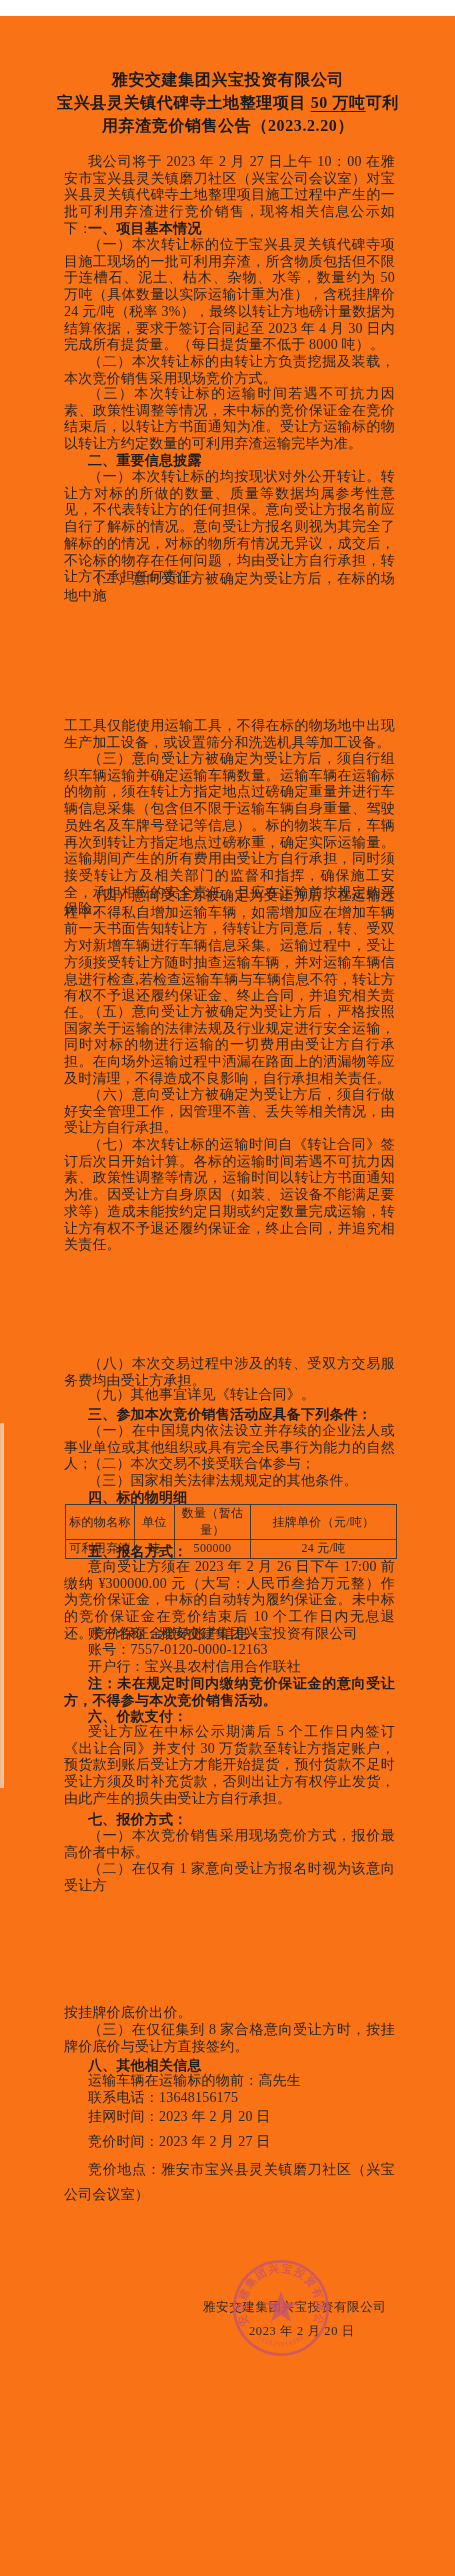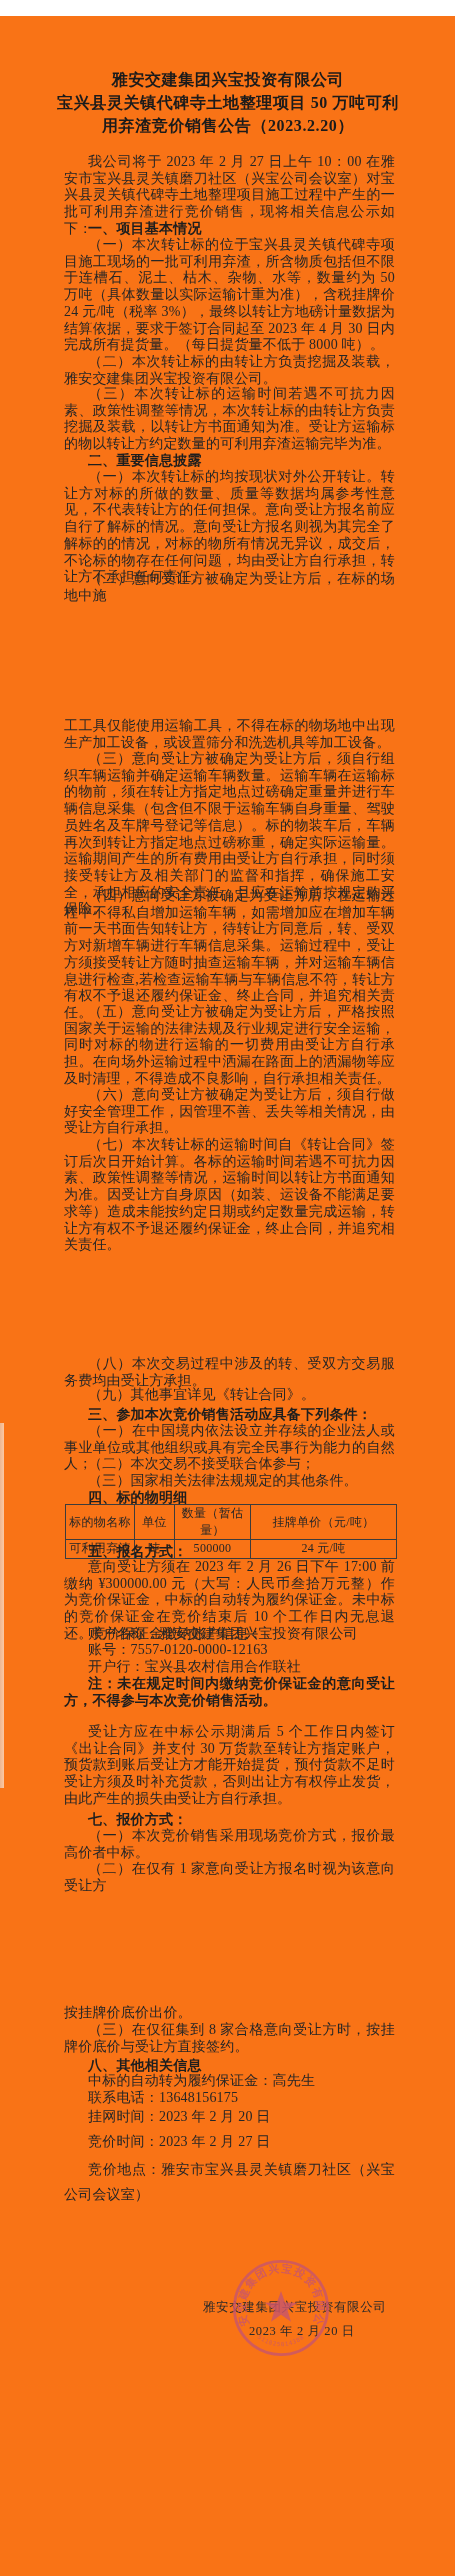--- a/index.html
+++ b/index.html
@@ -22,20 +22,21 @@
   .boldnote {
     font-family:"Liberation Sans","DejaVu Sans",sans-serif;
     font-weight:700; color:#1e1e1e;
   }
   .title {
     position:absolute; top:52px; left:0; width:456px;
     text-align:center; font-weight:700; font-size:16px; line-height:23px;
     color:#1b1b1b; letter-spacing:0.6px;
   }
   .title .u {
+    text-decoration:underline;
     text-decoration-thickness:1.1px;
     text-underline-offset:3.4px;
   }
   table.goods {
     position:absolute; top:1488px; left:65px; width:331px;
     border-collapse:collapse; table-layout:fixed;
   }
   table.goods td {
     border:1.1px solid #3c3c3c; text-align:center; vertical-align:middle;
     font-size:12px; height:17.7px; padding:0; letter-spacing:0.3px;
@@ -57,22 +58,22 @@
   <div class="title">
     <div>雅安交建集团兴宝投资有限公司</div>
     <div><span>宝兴县灵关镇代碑寺土地整理项目 </span><span class="u">50 万吨</span><span>可利</span></div>
     <div>用弃渣竞价销售公告（2023.2.20）</div>
   </div>
 
   <div class="blk ind" style="top:138px">我公司将于 2023 年 2 月 27 日上午 10：00 在雅安市宝兴县灵关镇磨刀社区（兴宝公司会议室）对宝兴县灵关镇代碑寺土地整理项目施工过程中产生的一批可利用弃渣进行竞价销售，现将相关信息公示如下：</div>
 
   <div class="blk h" style="top:204px">一、项目基本情况</div>
   <div class="blk ind" style="top:221px">（一）本次转让标的位于宝兴县灵关镇代碑寺项目施工现场的一批可利用弃渣，所含物质包括但不限于连槽石、泥土、枯木、杂物、水等，数量约为 50 万吨（具体数量以实际运输计重为准），含税挂牌价 24 元/吨（税率 3%），最终以转让方地磅计量数据为结算依据，要求于签订合同起至 2023 年 4 月 30 日内完成所有提货量。（每日提货量不低于 8000 吨）。</div>
-  <div class="blk ind" style="top:338px">（二）本次转让标的由转让方负责挖掘及装载，雅安交建集团兴宝投资有限公司。</div>
-  <div class="blk ind" style="top:370px">（三）本次转让标的运输时间若遇不可抗力因素、政策性调整等情况，本次转让标的由转让方负责挖掘及装载，以转让方书面通知为准。受让方运输标的物以转让方约定数量的可利用弃渣运输完毕为准。</div>
+  <div class="blk ind" style="top:338px">（二）本次转让标的由转让方负责挖掘及装载，本次竞价销售采用现场竞价方式。</div>
+  <div class="blk ind" style="top:370px">（三）本次转让标的运输时间若遇不可抗力因素、政策性调整等情况，未中标的竞价保证金在竞价结束后，以转让方书面通知为准。受让方运输标的物以转让方约定数量的可利用弃渣运输完毕为准。</div>
 
   <div class="blk h" style="top:436px">二、重要信息披露</div>
   <div class="blk ind" style="top:453px">（一）本次转让标的均按现状对外公开转让。转让方对标的所做的数量、质量等数据均属参考性意见，不代表转让方的任何担保。意向受让方报名前应自行了解标的情况。意向受让方报名则视为其完全了解标的的情况，对标的物所有情况无异议，成交后，不论标的物存在任何问题，均由受让方自行承担，转让方不承担任何责任。</div>
   <div class="blk ind" style="top:555px">（二）意向受让方被确定为受让方后，在标的场地中施</div>
   <div class="blk" style="top:702px">工工具仅能使用运输工具，不得在标的物场地中出现生产加工设备，或设置筛分和洗选机具等加工设备。</div>
   <div class="blk ind" style="top:735px">（三）意向受让方被确定为受让方后，须自行组织车辆运输并确定运输车辆数量。运输车辆在运输标的物前，须在转让方指定地点过磅确定重量并进行车辆信息采集（包含但不限于运输车辆自身重量、驾驶员姓名及车牌号登记等信息）。标的物装车后，车辆再次到转让方指定地点过磅称重，确定实际运输量。运输期间产生的所有费用由受让方自行承担，同时须接受转让方及相关部门的监督和指挥，确保施工安全，承担相应的安全责任，且应在运输前按规定购买保险。</div>
   <div class="blk ind" style="top:988px">（五）意向受让方被确定为受让方后，严格按照国家关于运输的法律法规及行业规定进行安全运输，同时对标的物进行运输的一切费用由受让方自行承担。在向场外运输过程中洒漏在路面上的洒漏物等应及时清理，不得造成不良影响，自行承担相关责任。</div>
   <div class="blk ind" style="top:872px">（四）意向受让方被确定为受让方后，在运输过程中不得私自增加运输车辆，如需增加应在增加车辆前一天书面告知转让方，待转让方同意后，转、受双方对新增车辆进行车辆信息采集。运输过程中，受让方须接受转让方随时抽查运输车辆，并对运输车辆信息进行检查,若检查运输车辆与车辆信息不符，转让方有权不予退还履约保证金、终止合同，并追究相关责任。</div>
   <div class="blk ind" style="top:1071px">（六）意向受让方被确定为受让方后，须自行做好安全管理工作，因管理不善、丢失等相关情况，由受让方自行承担。</div>
   <div class="blk ind" style="top:1121px">（七）本次转让标的运输时间自《转让合同》签订后次日开始计算。各标的运输时间若遇不可抗力因素、政策性调整等情况，运输时间以转让方书面通知为准。因受让方自身原因（如装、运设备不能满足要求等）造成未能按约定日期或约定数量完成运输，转让方有权不予退还履约保证金，终止合同，并追究相关责任。</div>
@@ -109,30 +110,31 @@
   </tbody>
     </table>
 
   <div class="blk h" style="top:1527px">五、报名方式：</div>
   <div class="blk ind" style="top:1543px">意向受让方须在 2023 年 2 月 26 日下午 17:00 前缴纳 ¥300000.00 元（大写：人民币叁拾万元整）作为竞价保证金，中标的自动转为履约保证金。未中标的竞价保证金在竞价结束后 10 个工作日内无息退还。竞价保证金缴纳账户信息：</div>
   <div class="blk ind" style="top:1610px">账户名称：雅安交建集团兴宝投资有限公司</div>
   <div class="blk ind" style="top:1626px">账号：7557-0120-0000-12163</div>
   <div class="blk ind" style="top:1643px">开户行：宝兴县农村信用合作联社</div>
   <div class="blk ind boldnote" style="top:1659px">注：未在规定时间内缴纳竞价保证金的意向受让方，不得参与本次竞价销售活动。</div>
 
+  <div class="blk h" style="top:1692px">六、价款支付：</div>
   <div class="blk ind" style="top:1708px">受让方应在中标公示期满后 5 个工作日内签订《出让合同》并支付 30 万货款至转让方指定账户，预货款到账后受让方才能开始提货，预付货款不足时受让方须及时补充货款，否则出让方有权停止发货，由此产生的损失由受让方自行承担。</div>
 
   <div class="blk h" style="top:1795px">七、报价方式：</div>
   <div class="blk ind" style="top:1812px">（一）本次竞价销售采用现场竞价方式，报价最高价者中标。</div>
   <div class="blk ind" style="top:1845px">（二）在仅有 1 家意向受让方报名时视为该意向受让方</div>
   <div class="blk" style="top:1989px">按挂牌价底价出价。</div>
   <div class="blk ind" style="top:2006px">（三）在仅征集到 8 家合格意向受让方时，按挂牌价底价与受让方直接签约。</div>
 
   <div class="blk h" style="top:2041px">八、其他相关信息</div>
-  <div class="blk ind" style="top:2057px">中标的自动转为履约保证金：高先生</div>
+  <div class="blk ind" style="top:2057px">运输车辆在运输标的物前：高先生</div>
   <div class="blk ind" style="top:2074px">联系电话：13648156175</div>
   <div class="blk ind" style="top:2093px">挂网时间：2023 年 2 月 20 日</div>
   <div class="blk ind" style="top:2118px">竞价时间：2023 年 2 月 27 日</div>
   <div class="blk ind wide" style="top:2142px">竞价地点：雅安市宝兴县灵关镇磨刀社区（兴宝公司会议室）</div>
 
   <div class="sig" style="top:2283px; left:203px">雅安交建集团兴宝投资有限公司</div>
   <div class="sig" style="top:2307px; left:249px">2023 年 2 月 20 日</div>
 
   <svg class="stamp" viewBox="0 0 176 176" aria-hidden="true">
     <circle cx="88" cy="88" r="82" fill="none" stroke="#c9566b" stroke-width="5"></circle>

